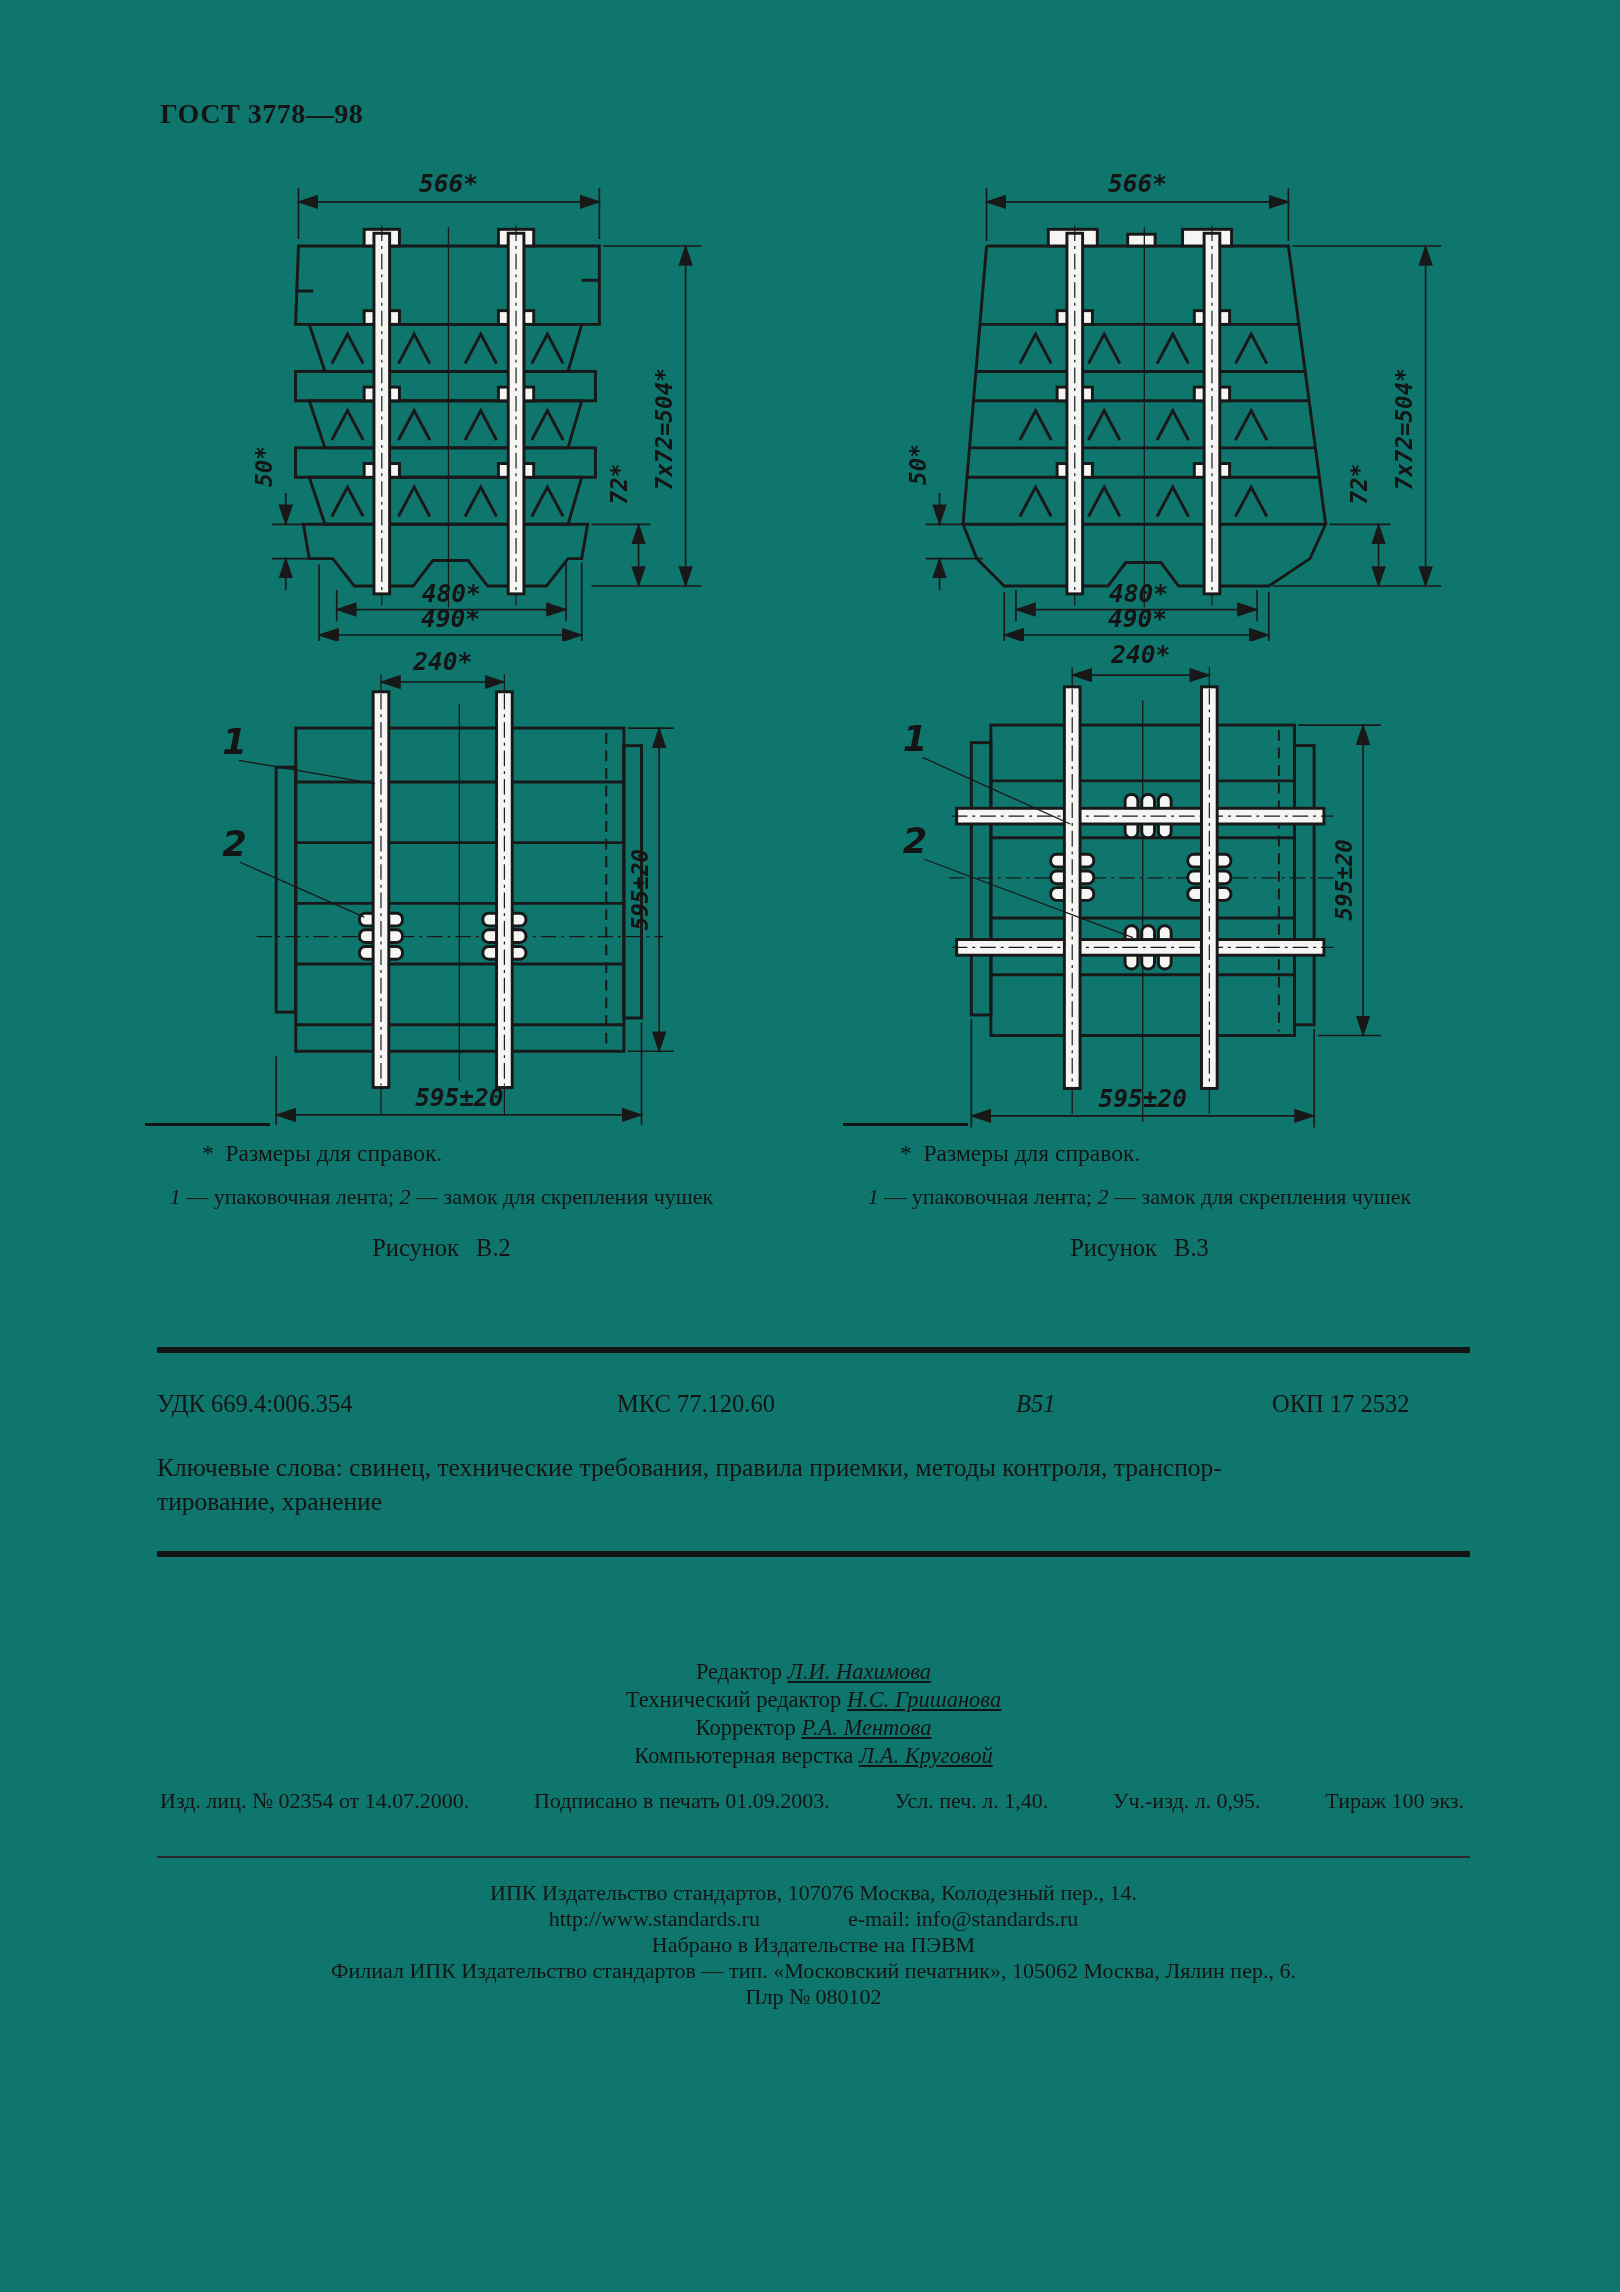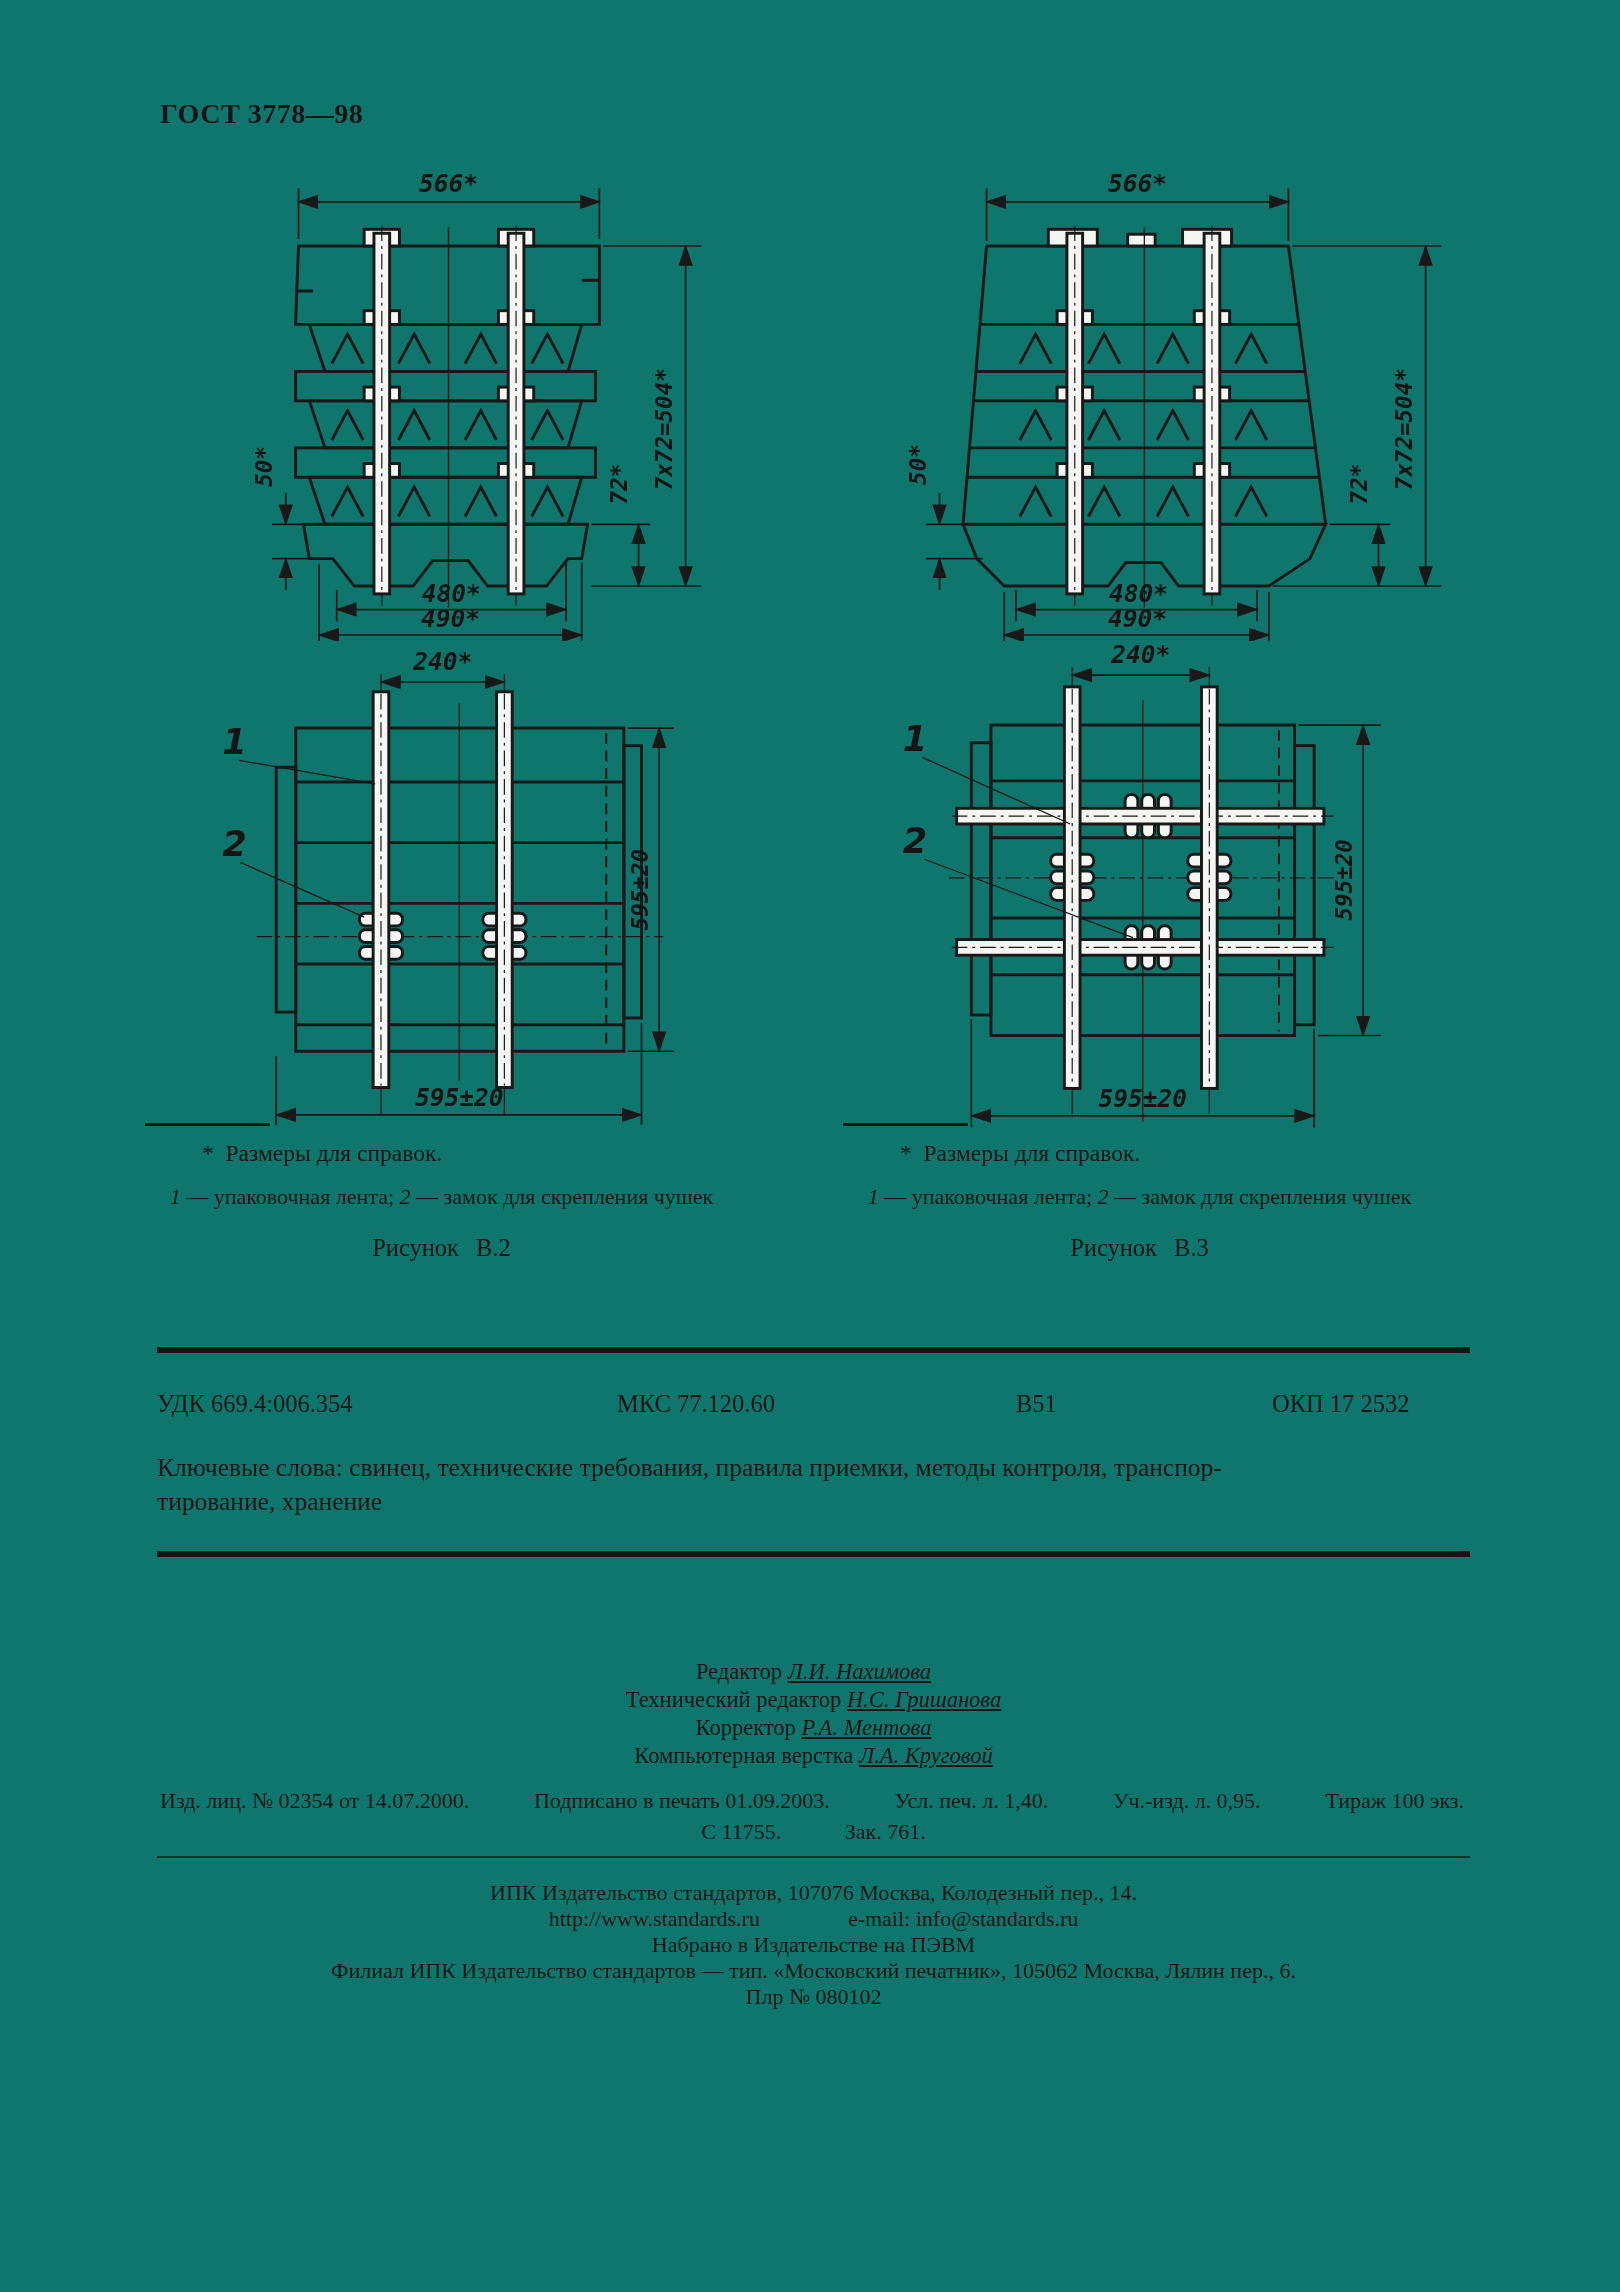--- a/index.html
+++ b/index.html
@@ -302,21 +302,21 @@
     <div class="legend">
       <span class="it">1</span><span> — упаковочная лента; </span><span class="it">2</span><span> — замок для скрепления чушек</span>
     </div>
     <div class="figcap">Рисунок В.3</div>
   </div>
 
   <div class="rule-thick" style="top:1347px;"></div>
   <div class="udkrow">
     <span style="left:0;">УДК 669.4:006.354</span>
     <span style="left:460px;">МКС 77.120.60</span>
-    <span style="left:859px;">В51</span>
+    <span style="left:859px;font-style:italic;">В51</span>
     <span style="left:1115px;">ОКП 17 2532</span>
   </div>
   <div class="kw">
     <div>Ключевые слова: свинец, технические требования, правила приемки, методы контроля, транспор-</div>
     <div>тирование, хранение</div>
   </div>
   <div class="rule-thick" style="top:1551px;"></div>
 
   <div class="editors">
     <div><span>Редактор</span> <span class="nm">Л.И. Нахимова</span></div>
@@ -325,24 +325,20 @@
     <div><span>Компьютерная верстка</span> <span class="nm">Л.А. Круговой</span></div>
   </div>
 
   <div class="imprint1">
     <span>Изд. лиц. № 02354 от 14.07.2000.</span>
     <span>Подписано в печать 01.09.2003.</span>
     <span>Усл. печ. л. 1,40.</span>
     <span>Уч.-изд. л. 0,95.</span>
     <span>Тираж 100 экз.</span>
   </div>
-  <div class="imprint2">
-    <span>С 11755.</span>
-    <span>Зак. 761.</span>
-  </div>
 
   <div class="rule-thin" style="top:1856px;"></div>
 
   <div class="pub">
     <div>ИПК Издательство стандартов, 107076 Москва, Колодезный пер., 14.</div>
     <div>
       <span>http://www.standards.ru</span><span class="gap"></span><span>e-mail: info@standards.ru</span>
     </div>
     <div>Набрано в Издательстве на ПЭВМ</div>
     <div>Филиал ИПК Издательство стандартов — тип. «Московский печатник», 105062 Москва, Лялин пер., 6.</div>

